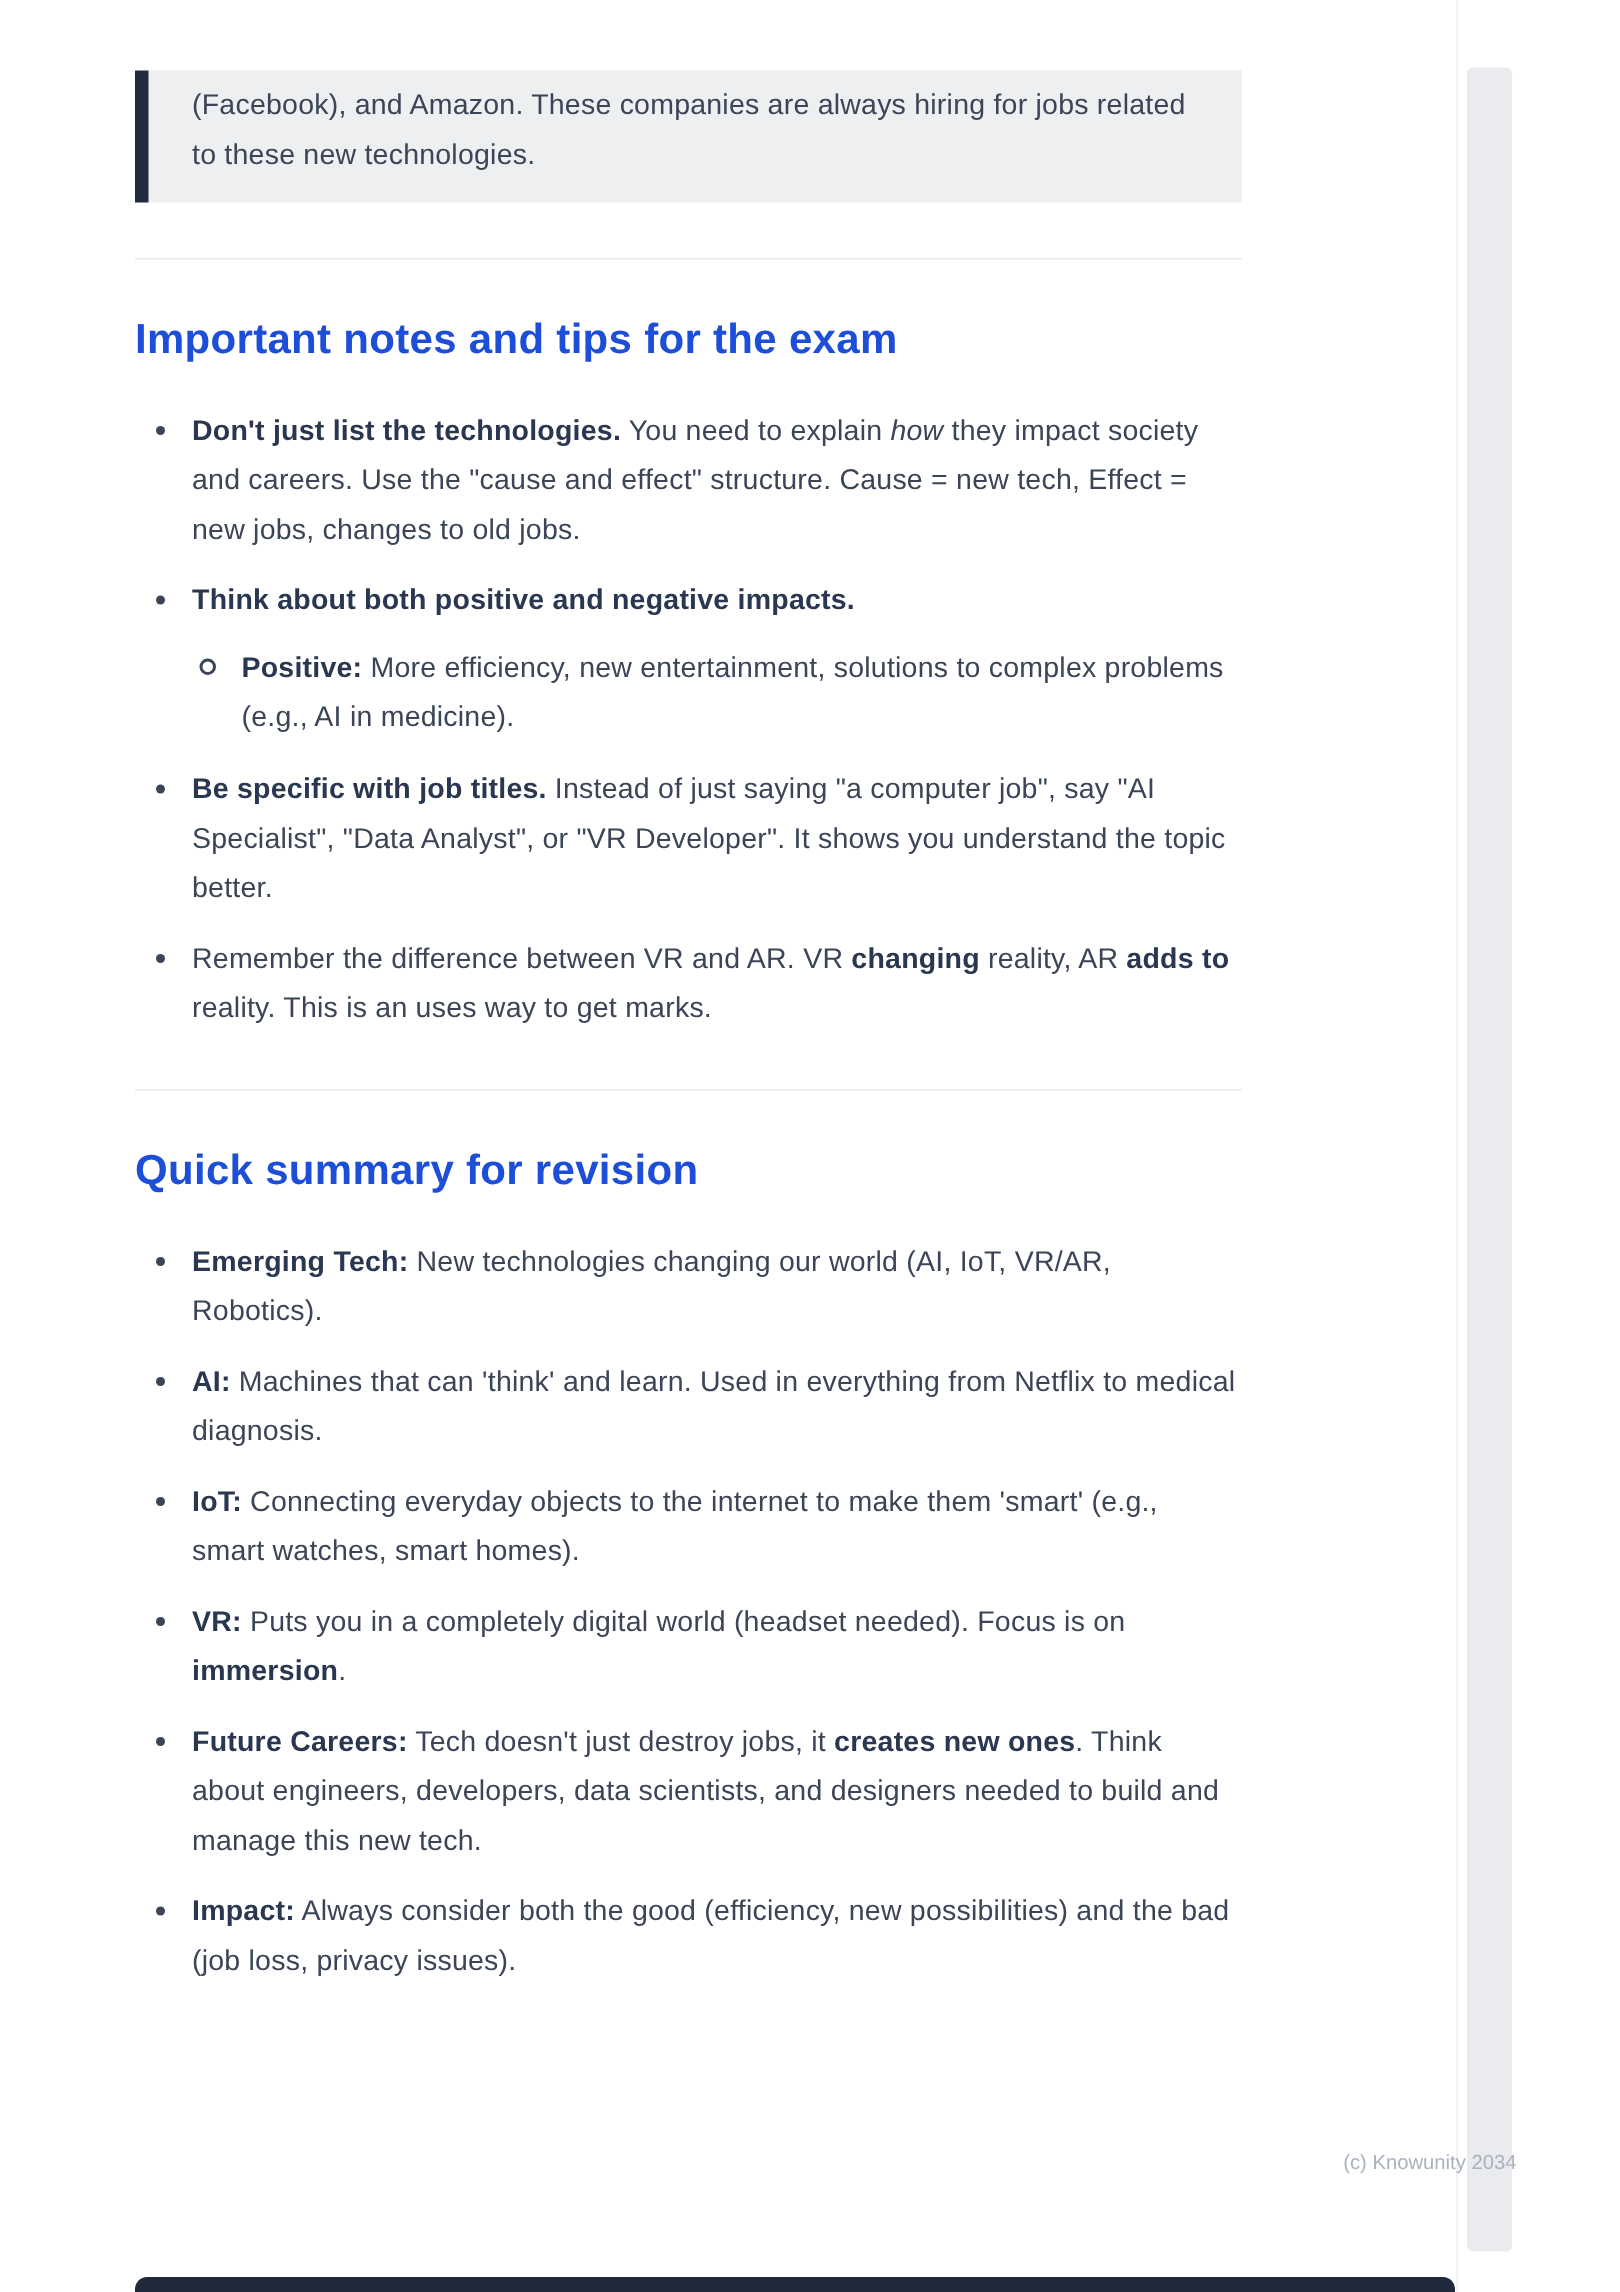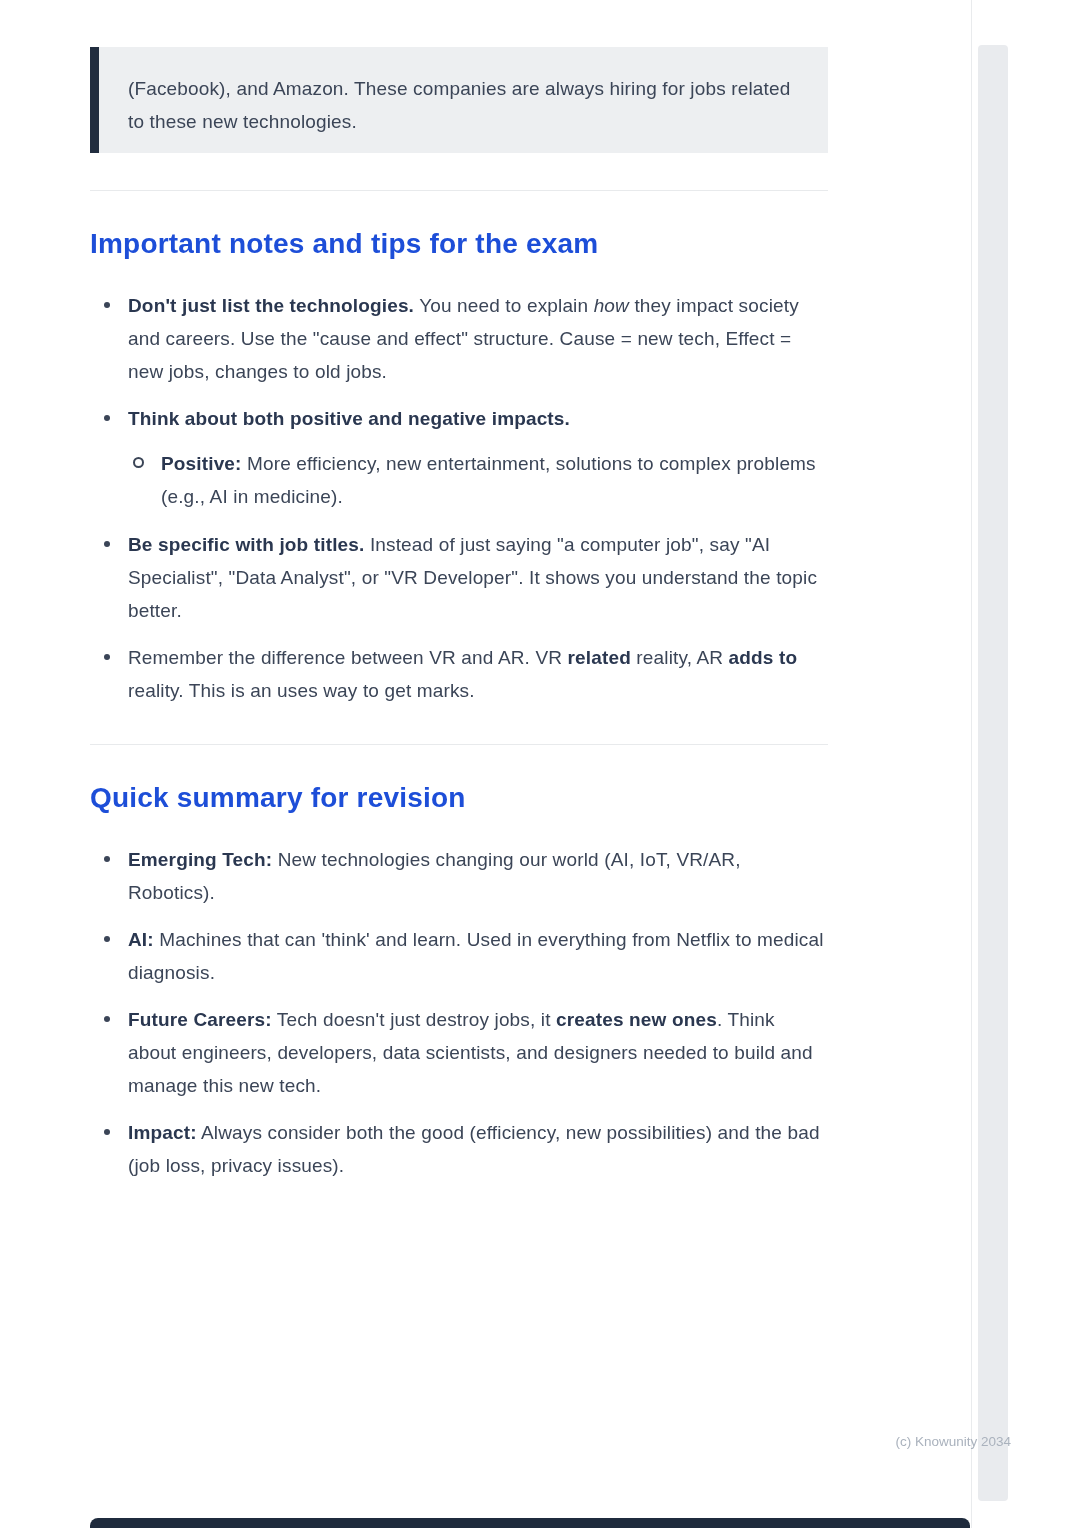--- a/index.html
+++ b/index.html
@@ -16,21 +16,21 @@
   .page-content {
     position: absolute;
     left: 90px;
     top: 0;
     width: 738px;
   }
   .quote-box {
     margin-top: 47px;
     background: #edeff1;
     border-left: 9px solid #212d3f;
-    padding: 25px 24px 15px 29px;
+    padding: 7px 24px 15px 29px;
   }
   .quote-box p {
     margin: 0;
     font-size: 19px;
     line-height: 33px;
     letter-spacing: 0.15px;
   }
   .divider {
     height: 1px;
     background: #e8eaec;
@@ -150,34 +150,40 @@
       <ul class="sub-list">
         <li>
           <p class="para"><span class="b">Positive:</span><span> More efficiency, new entertainment, solutions to complex problems (e.g., AI in medicine).</span></p>
         </li>
       </ul>
     </li>
     <li>
       <p class="para"><span class="b">Be specific with job titles.</span><span> Instead of just saying "a computer job", say "AI Specialist", "Data Analyst", or "VR Developer". It shows you understand the topic better.</span></p>
     </li>
     <li>
-      <p class="para"><span>Remember the difference between VR and AR. VR </span><span class="b">related</span><span> reality, AR </span><span class="b">adds to</span><span> reality. This is an uses way to get marks.</span></p>
+      <p class="para"><span>Remember the difference between VR and AR. VR </span><span class="b">changing</span><span> reality, AR </span><span class="b">adds to</span><span> reality. This is an uses way to get marks.</span></p>
     </li>
   </ul>
 
   <hr class="divider">
 
   <h2 class="section-heading">Quick summary for revision</h2>
 
   <ul class="bullet-list">
     <li>
       <p class="para"><span class="b">Emerging Tech:</span><span> New technologies changing our world (AI, IoT, VR/AR, Robotics).</span></p>
     </li>
     <li>
       <p class="para"><span class="b">AI:</span><span> Machines that can 'think' and learn. Used in everything from Netflix to medical diagnosis.</span></p>
+    </li>
+    <li>
+      <p class="para"><span class="b">IoT:</span><span> Connecting everyday objects to the internet to make them 'smart' (e.g., smart watches, smart homes).</span></p>
+    </li>
+    <li>
+      <p class="para"><span class="b">VR:</span><span> Puts you in a completely digital world (headset needed). Focus is on </span><span class="b">immersion</span><span>.</span></p>
     </li>
     <li>
       <p class="para"><span class="b">Future Careers:</span><span> Tech doesn't just destroy jobs, it </span><span class="b">creates new ones</span><span>. Think about engineers, developers, data scientists, and designers needed to build and manage this new tech.</span></p>
     </li>
     <li>
       <p class="para"><span class="b">Impact:</span><span> Always consider both the good (efficiency, new possibilities) and the bad (job loss, privacy issues).</span></p>
     </li>
   </ul>
 
 </div>

